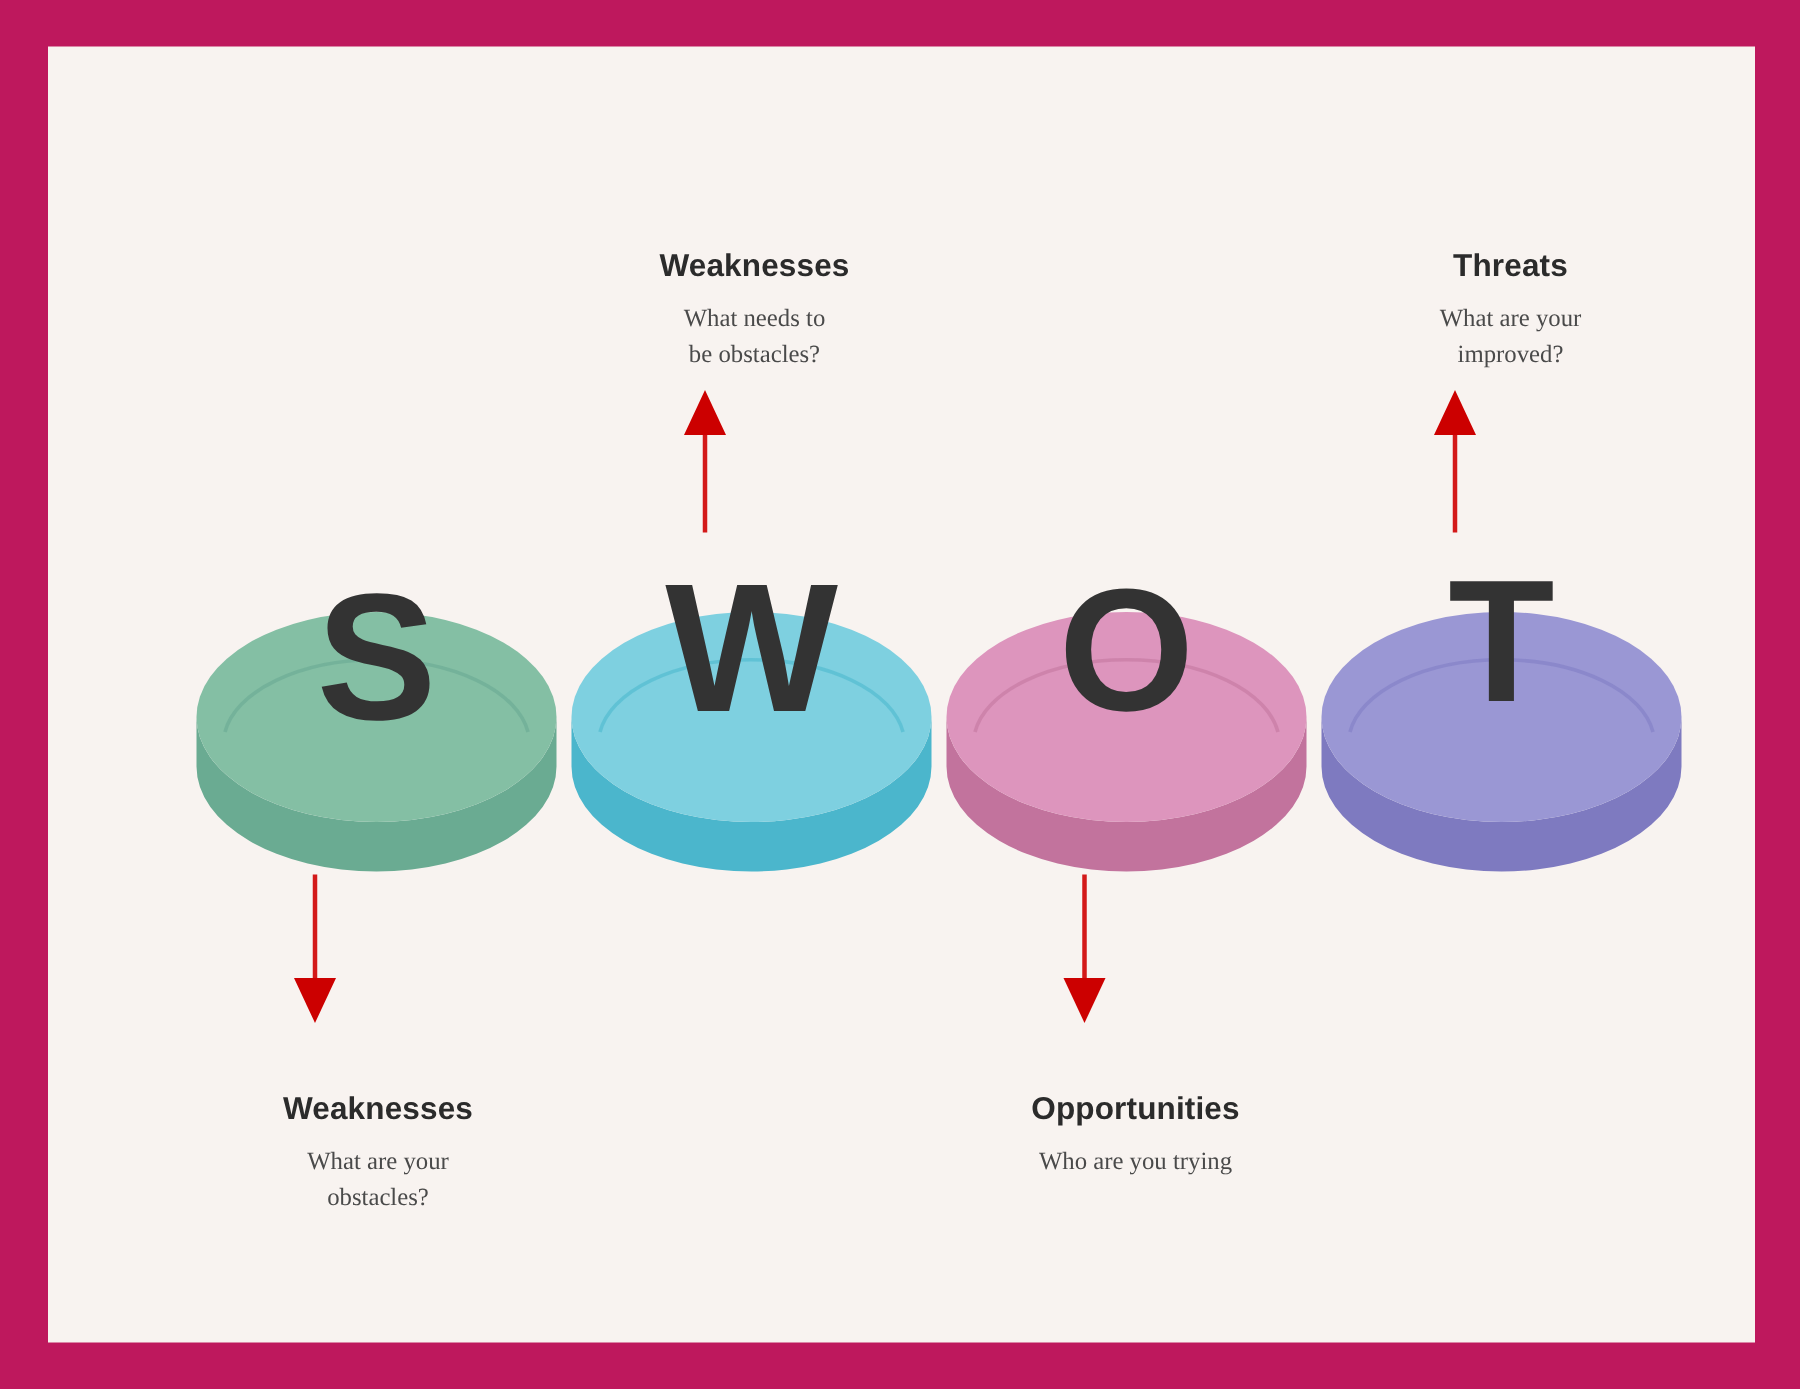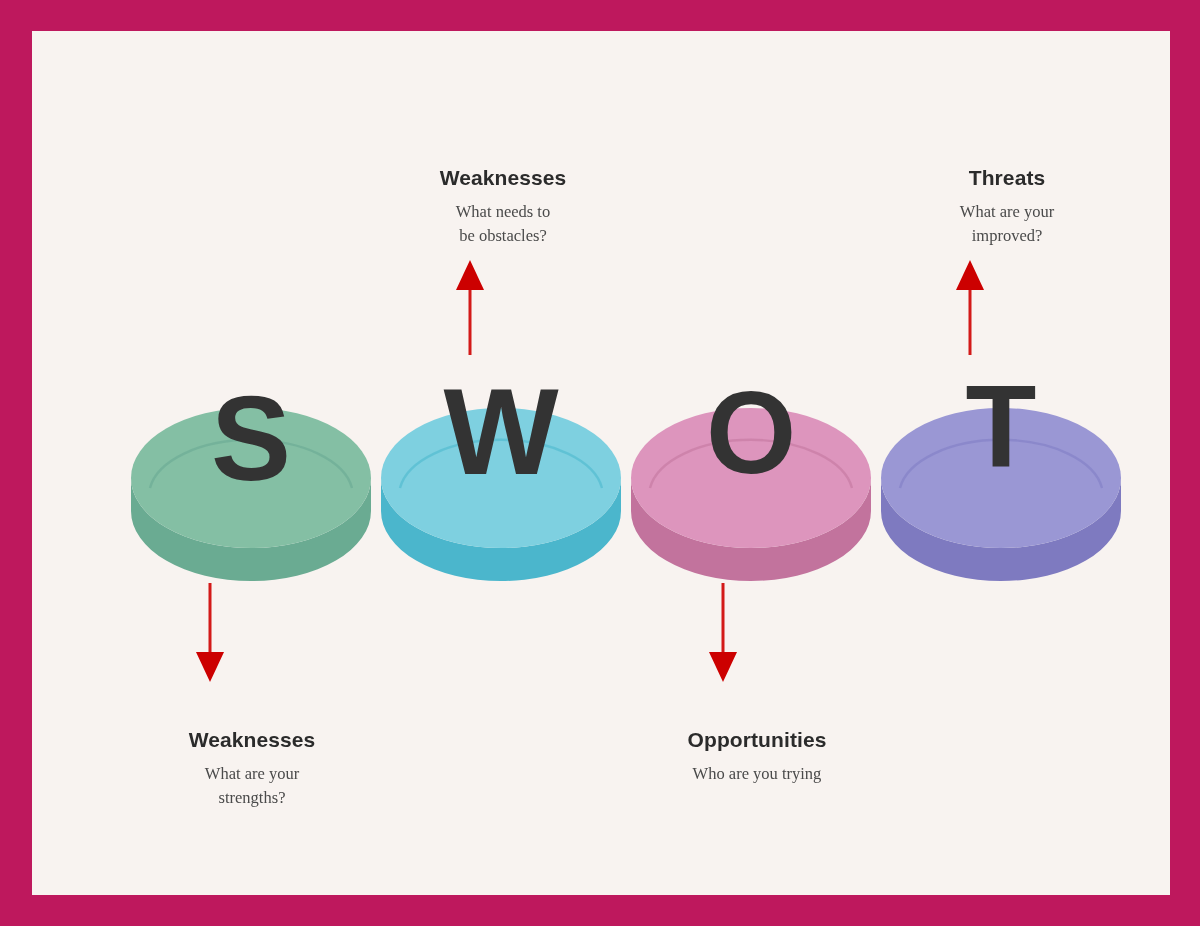--- a/index.html
+++ b/index.html
@@ -109,21 +109,21 @@
       <div class="label-sub">
         <span class="ln">What are your</span>
         <span class="ln">improved?</span>
       </div>
     </div>
 
     <div class="label-block" id="label-strengths">
       <div class="label-title">Weaknesses</div>
       <div class="label-sub">
         <span class="ln">What are your</span>
-        <span class="ln">strengths?</span>
+        <span class="ln">obstacles?</span>
       </div>
     </div>
 
     <div class="label-block" id="label-opportunities">
       <div class="label-title">Opportunities</div>
       <div class="label-sub">
         <span class="ln">Who are you trying</span>
       </div>
     </div>
 

